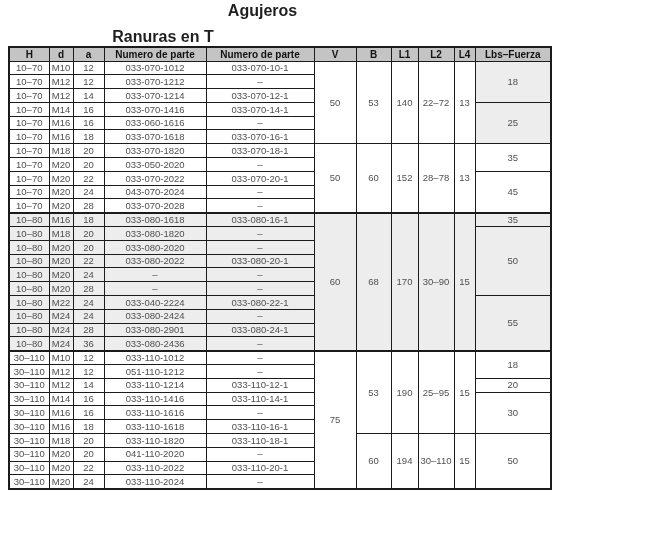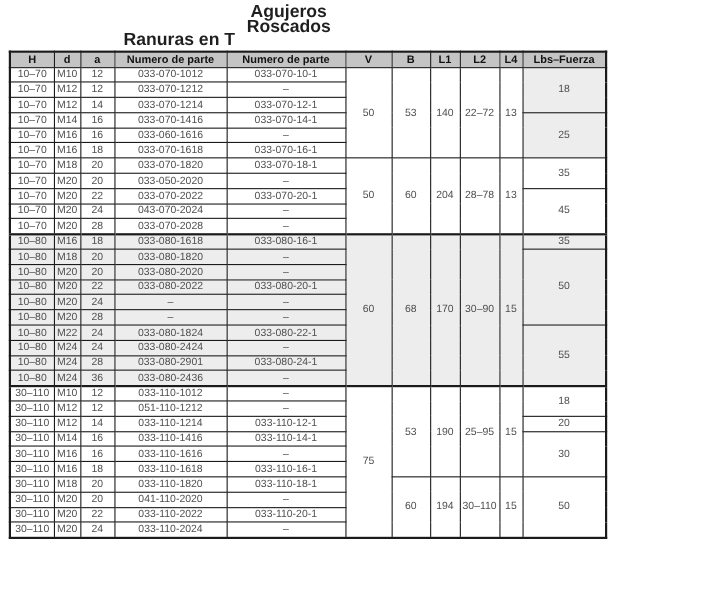--- a/index.html
+++ b/index.html
@@ -23,21 +23,20 @@
     text-align:center; vertical-align:middle; line-height:1;
     white-space:nowrap; overflow:hidden; }
   td.shade { background:#ededed; }
   tr.bt td, td.bt { border-top-width:2px; }
 </style>
 </head>
 <body>
 
 <div id="title-threaded" class="title">
   <div>Agujeros</div>
-  <div>Roscados</div>
 </div>
 <div id="title-tslot" class="title">Ranuras en T</div>
 
 <table id="parts">
   <colgroup>
     <col style="width:40px">
       <col style="width:24px">
       <col style="width:31px">
     <col style="width:102px">
       <col style="width:108px">
@@ -114,21 +113,21 @@
         <td>033-070-16-1</td>
       </tr>
       <tr>
         <td>10–70</td>
         <td>M18</td>
         <td>20</td>
         <td>033-070-1820</td>
         <td>033-070-18-1</td>
         <td rowspan="5">50</td>
         <td rowspan="5">60</td>
-        <td rowspan="5">204</td>
+        <td rowspan="5">152</td>
         <td rowspan="5">28–78</td>
         <td rowspan="5">13</td>
         <td rowspan="2">35</td>
       </tr>
       <tr>
         <td>10–70</td>
         <td>M20</td>
         <td>20</td>
         <td>033-050-2020</td>
         <td>–</td>
@@ -201,21 +200,21 @@
         <td class="shade">10–80</td>
         <td class="shade">M20</td>
         <td class="shade">28</td>
         <td class="shade">–</td>
         <td class="shade">–</td>
       </tr>
       <tr>
         <td class="shade">10–80</td>
         <td class="shade">M22</td>
         <td class="shade">24</td>
-        <td class="shade">033-080-1824</td>
+        <td class="shade">033-040-2224</td>
         <td class="shade">033-080-22-1</td>
         <td rowspan="4" class="shade">55</td>
       </tr>
       <tr>
         <td class="shade">10–80</td>
         <td class="shade">M24</td>
         <td class="shade">24</td>
         <td class="shade">033-080-2424</td>
         <td class="shade">–</td>
       </tr>

